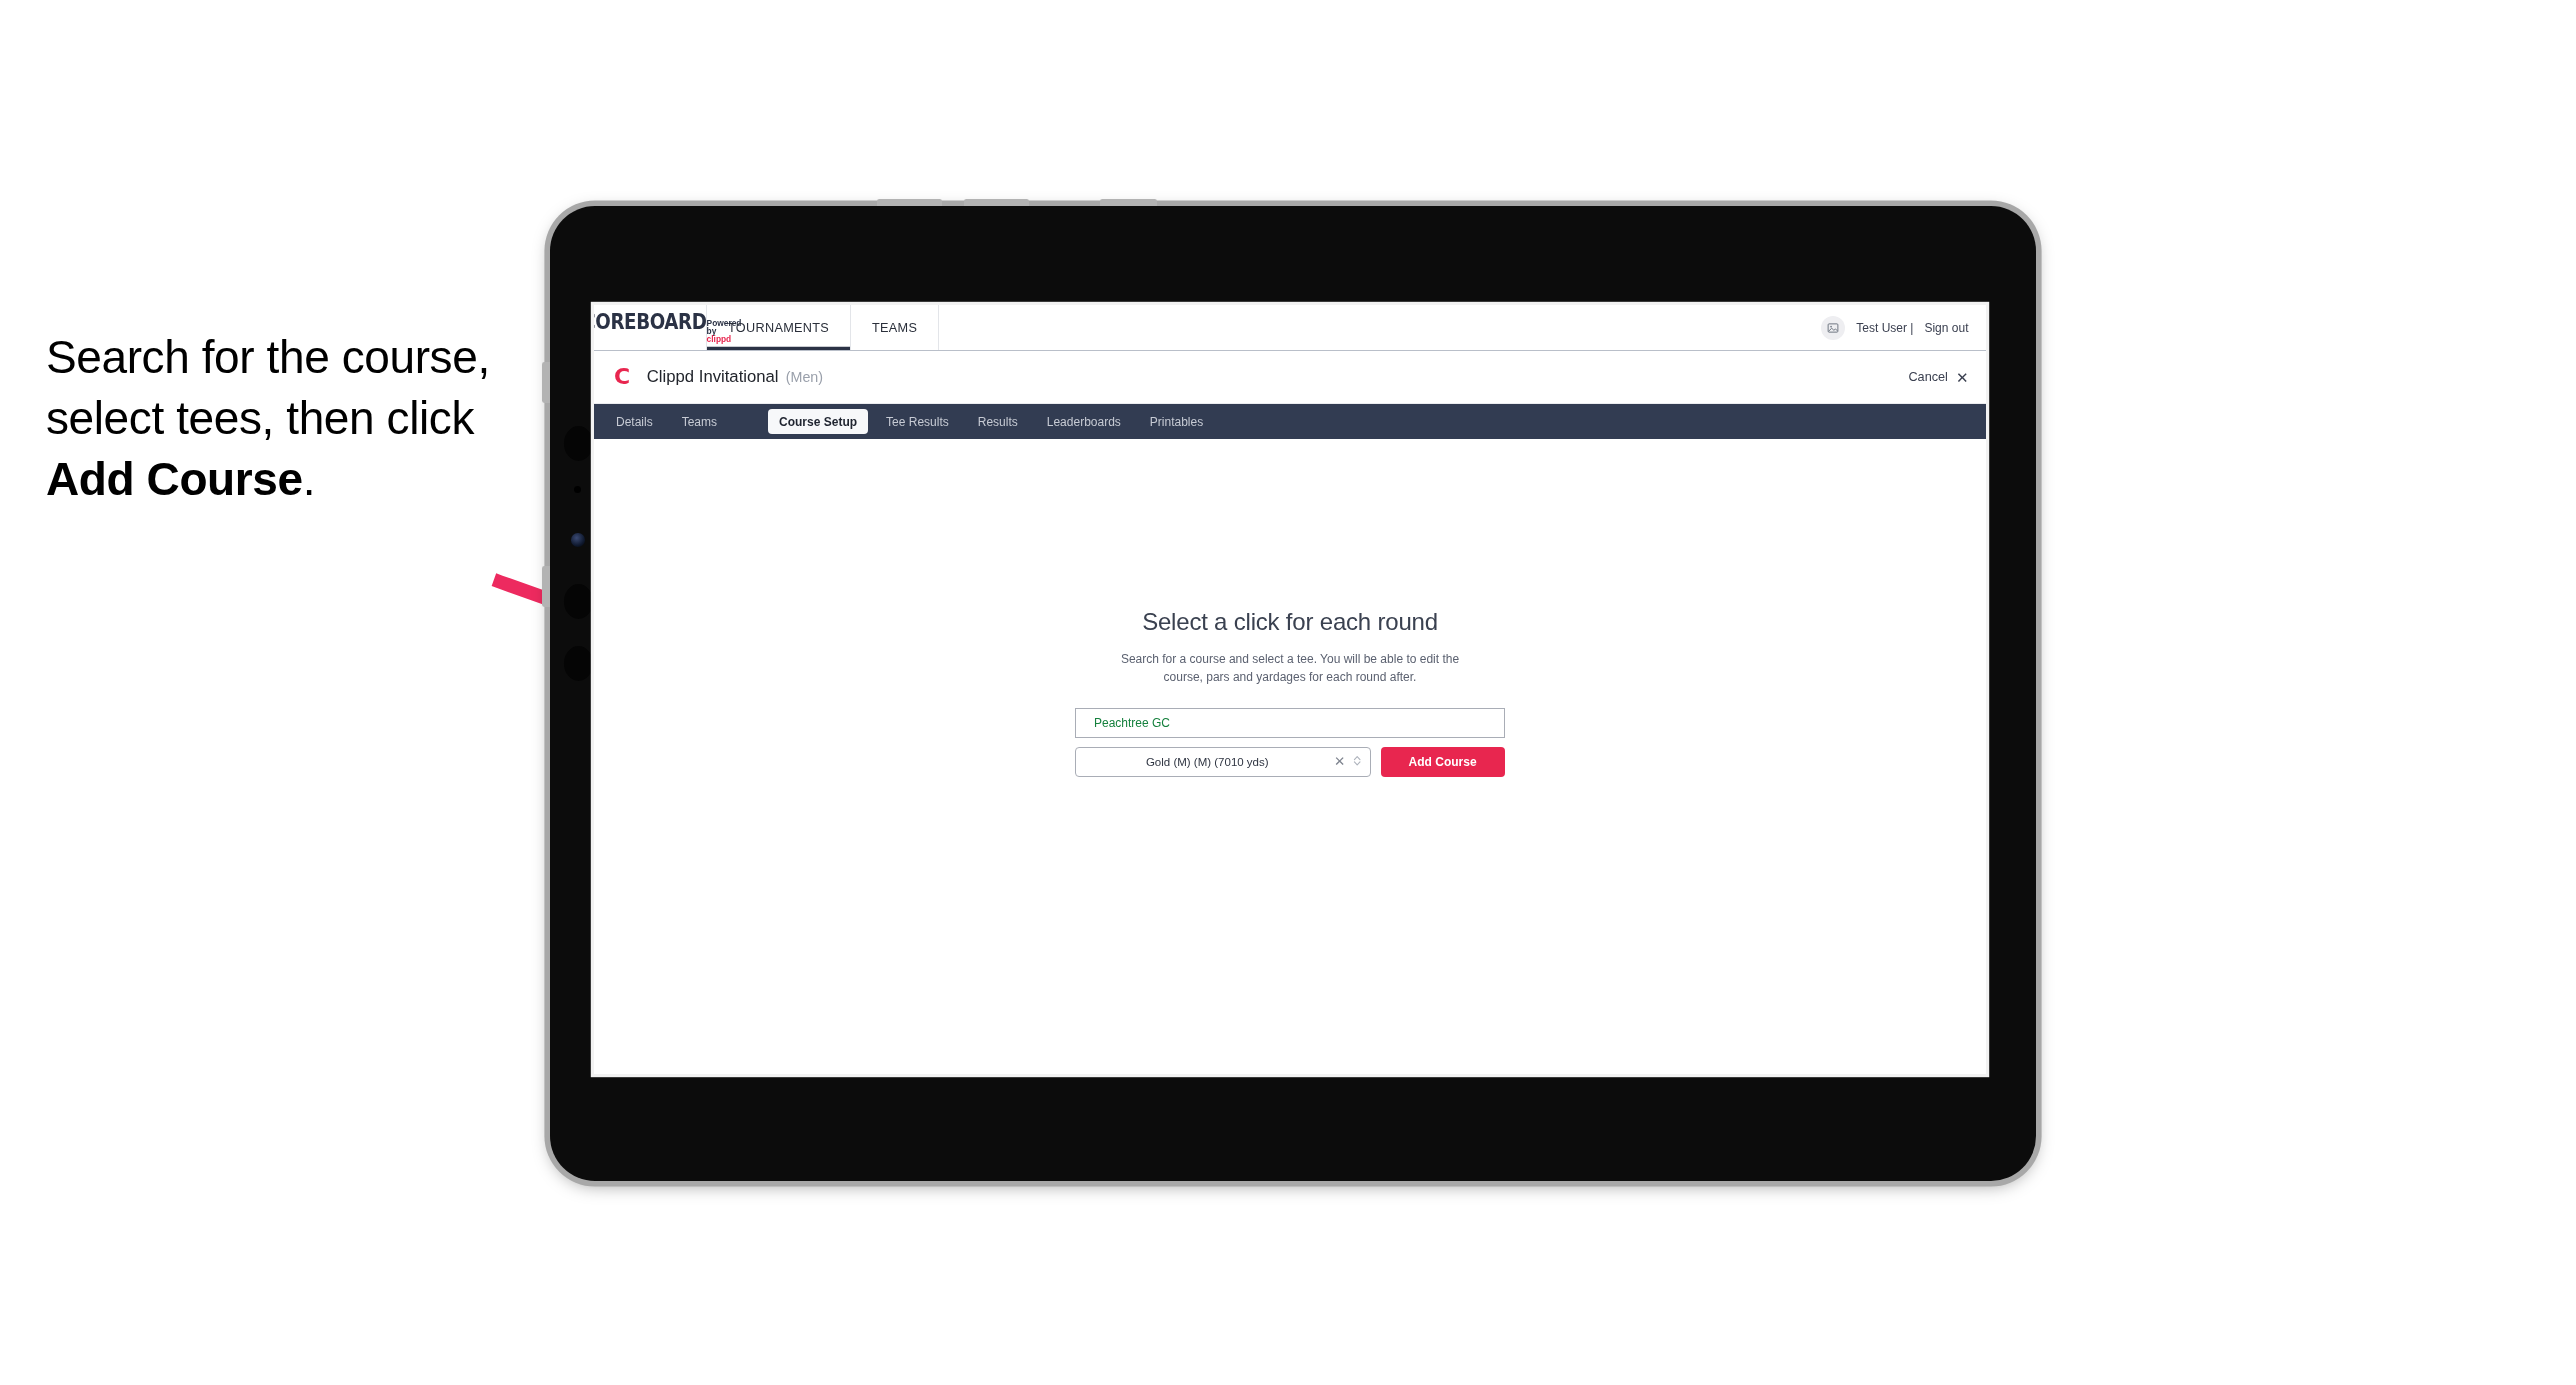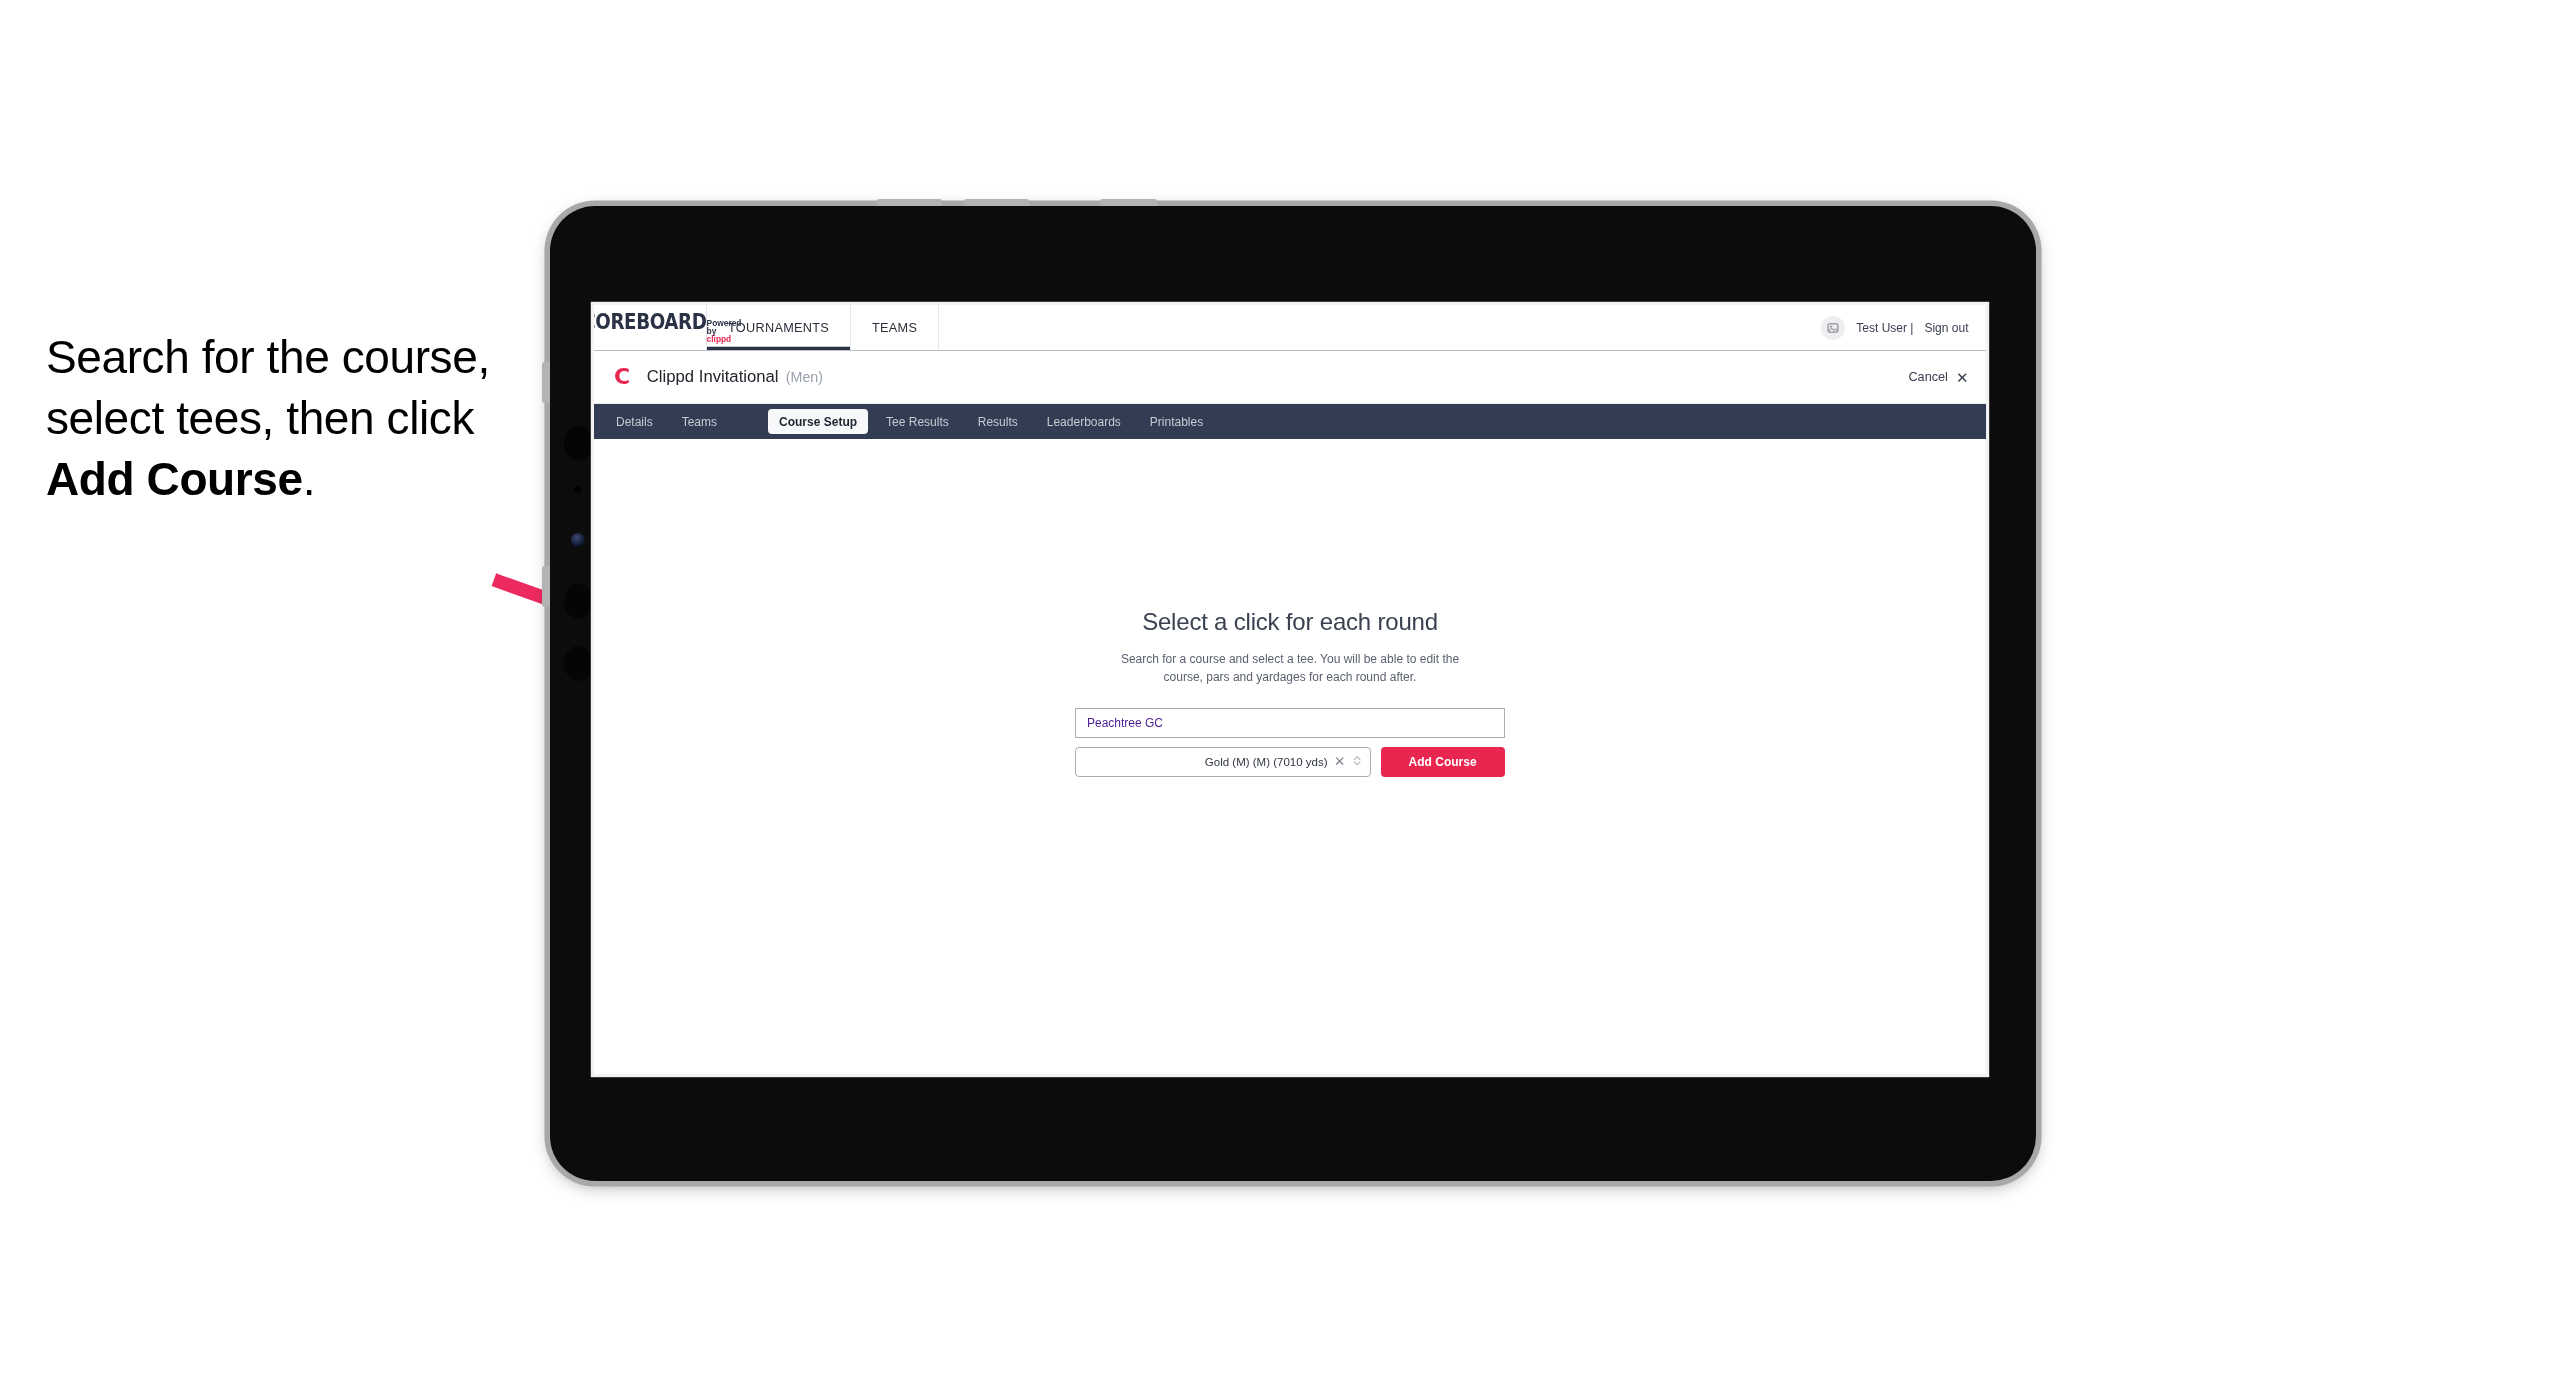--- a/index.html
+++ b/index.html
@@ -209,42 +209,42 @@
     line-height: 1.5;
     color: #5b6170;
   }
   .course-input {
     margin: 22px 0 0 0;
     width: 430px; height: 29.5px;
     border: 0.8px solid #a9adb6;
     border-radius: 0;
     background: #fff;
     display: flex; align-items: center;
-    padding: 0 11px;
-    font-size: 12px;
-    color: #4c1d95;
+    padding: 0 18px;
+    font-size: 12px;
+    color: #15803d;
     text-align: left;
     cursor: text;
   }
   .tee-row {
     margin-top: 9.6px;
     display: flex; align-items: center; gap: 9.6px;
   }
   .tee-select {
     width: 296px; height: 29.5px;
     border: 0.8px solid #a9adb6;
     border-radius: 4px;
     background: #fff;
     display: flex; align-items: center;
     padding: 0 8px 0 11px;
     font-size: 11.5px;
     color: #2f3542;
     cursor: pointer;
   }
-  .tee-value { flex: 1; text-align: right; white-space: nowrap; }
+  .tee-value { flex: 1; text-align: center; white-space: nowrap; }
   .tee-clear { color: #7f848f; font-size: 13.5px; padding: 0 6.4px; line-height: 1; cursor:pointer;}
   .tee-chev { color: #aeb3bc; font-size: 10.4px; line-height: 1; cursor:pointer;}
   .add-course-btn {
     width: 124px; height: 29.5px;
     background: #e8264f;
     color: #fff;
     border: none; border-radius: 4px;
     font-family: "Liberation Sans", sans-serif;
     font-size: 12px;
     font-weight: 700;

